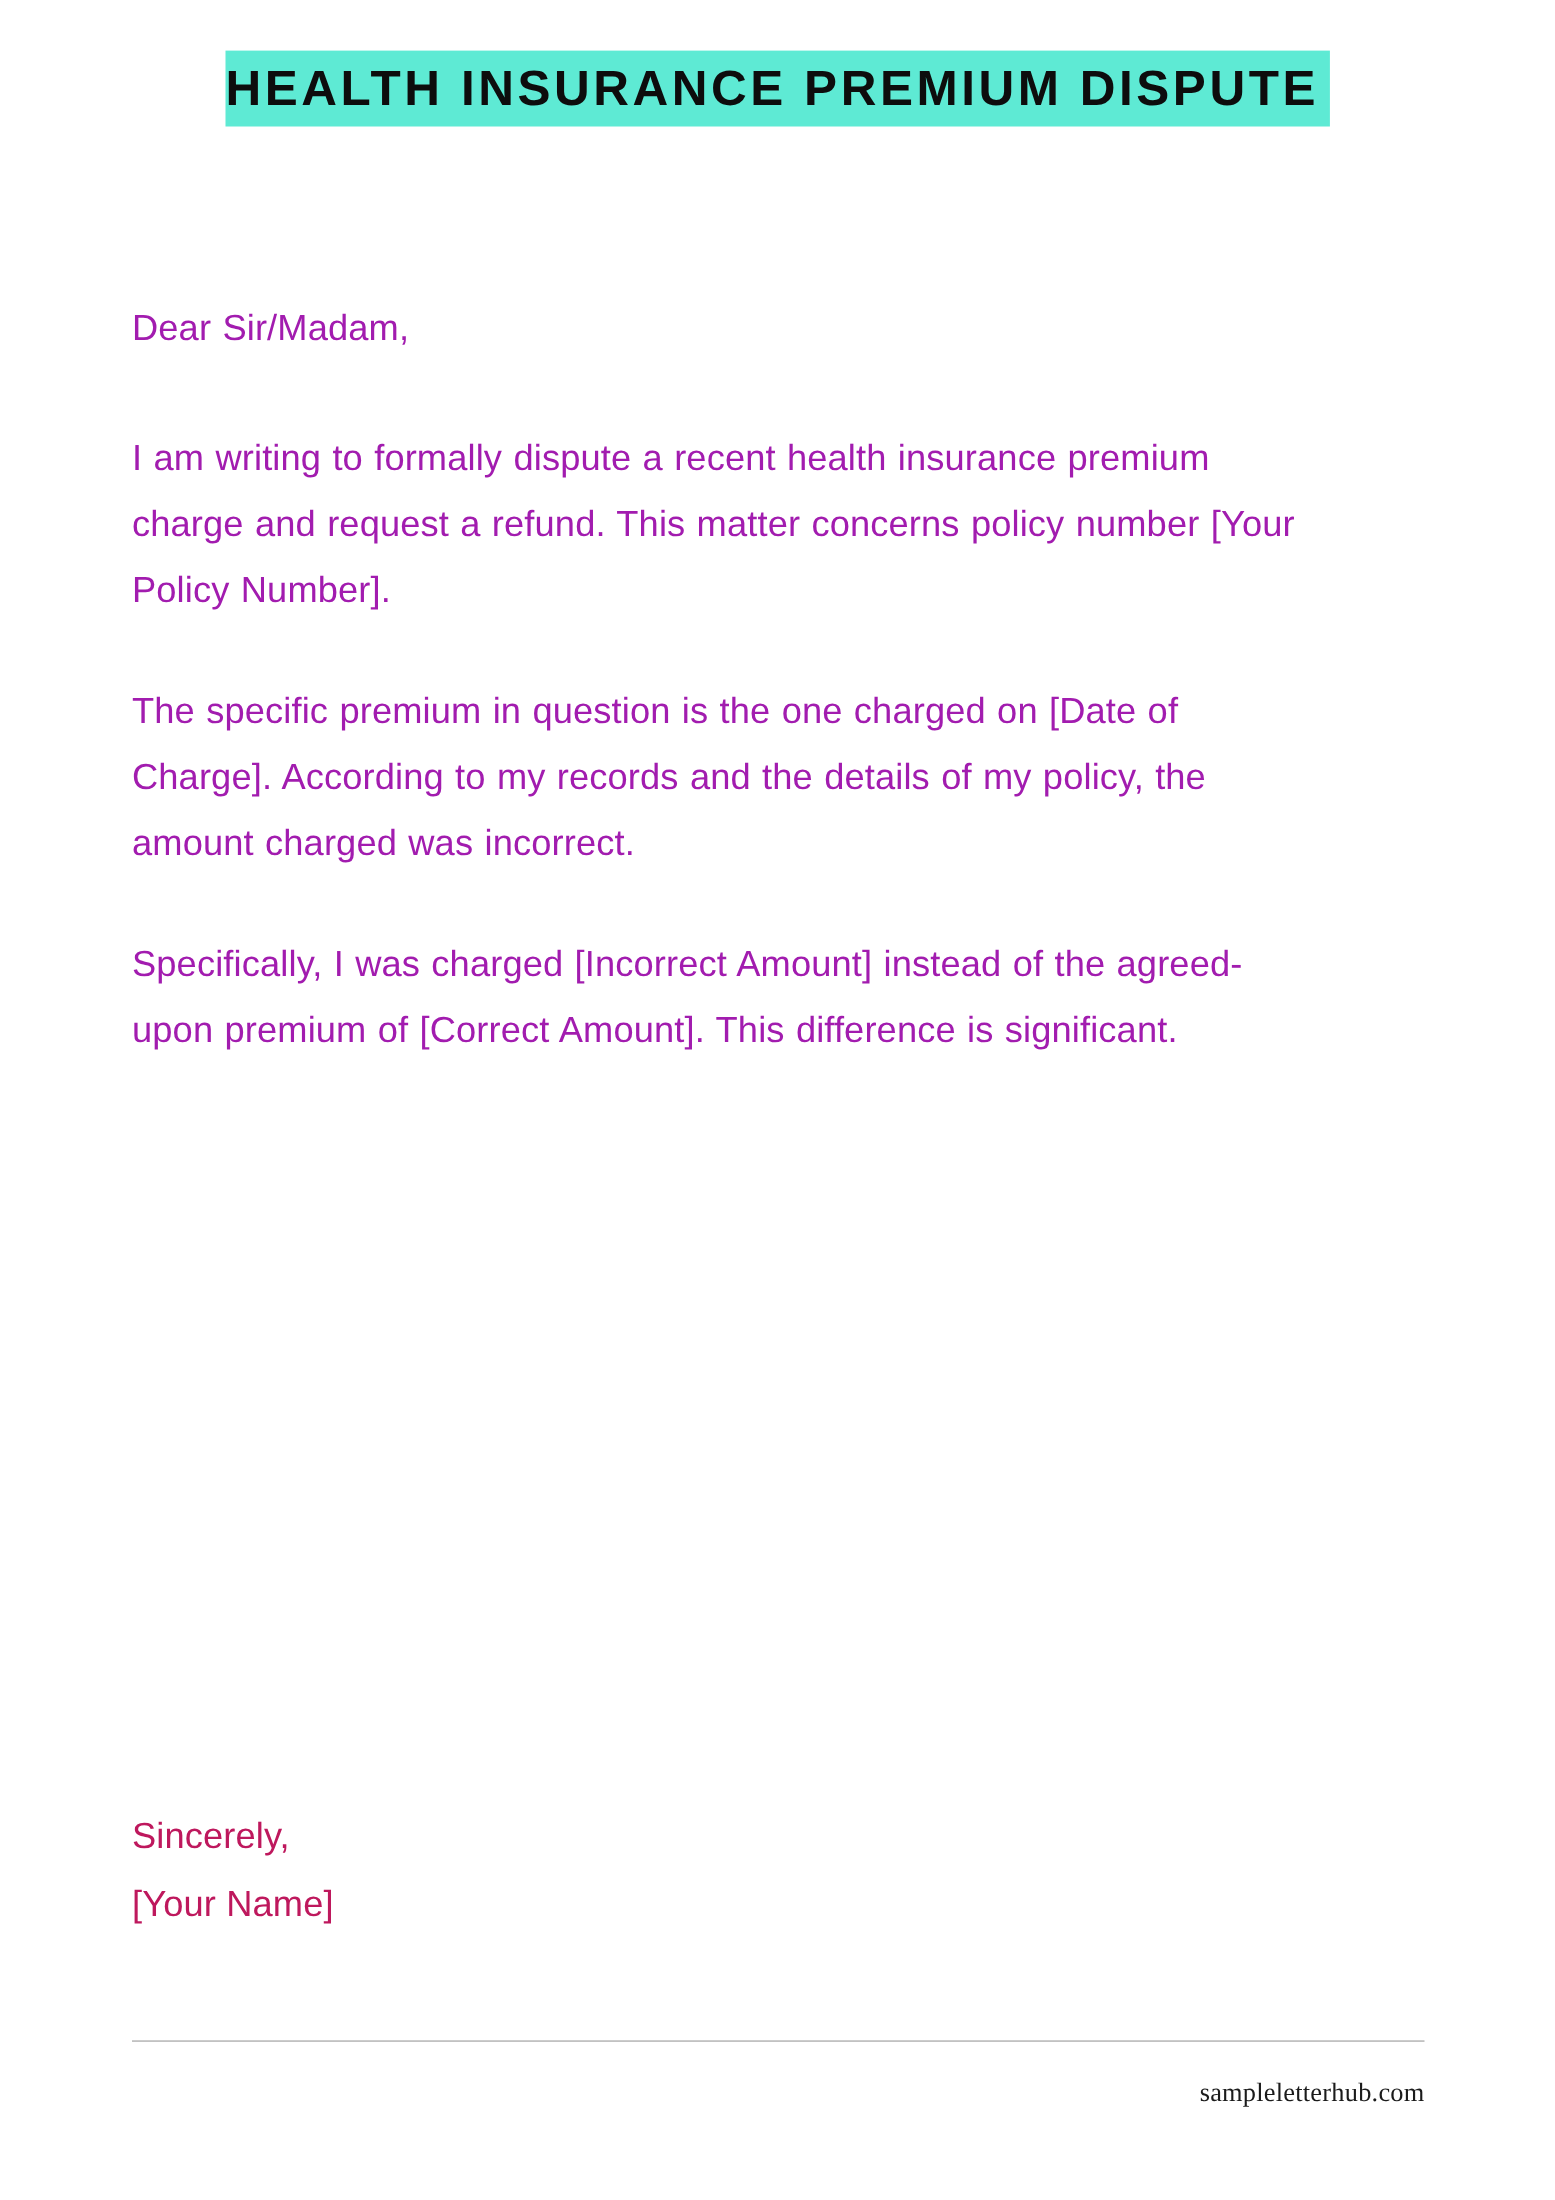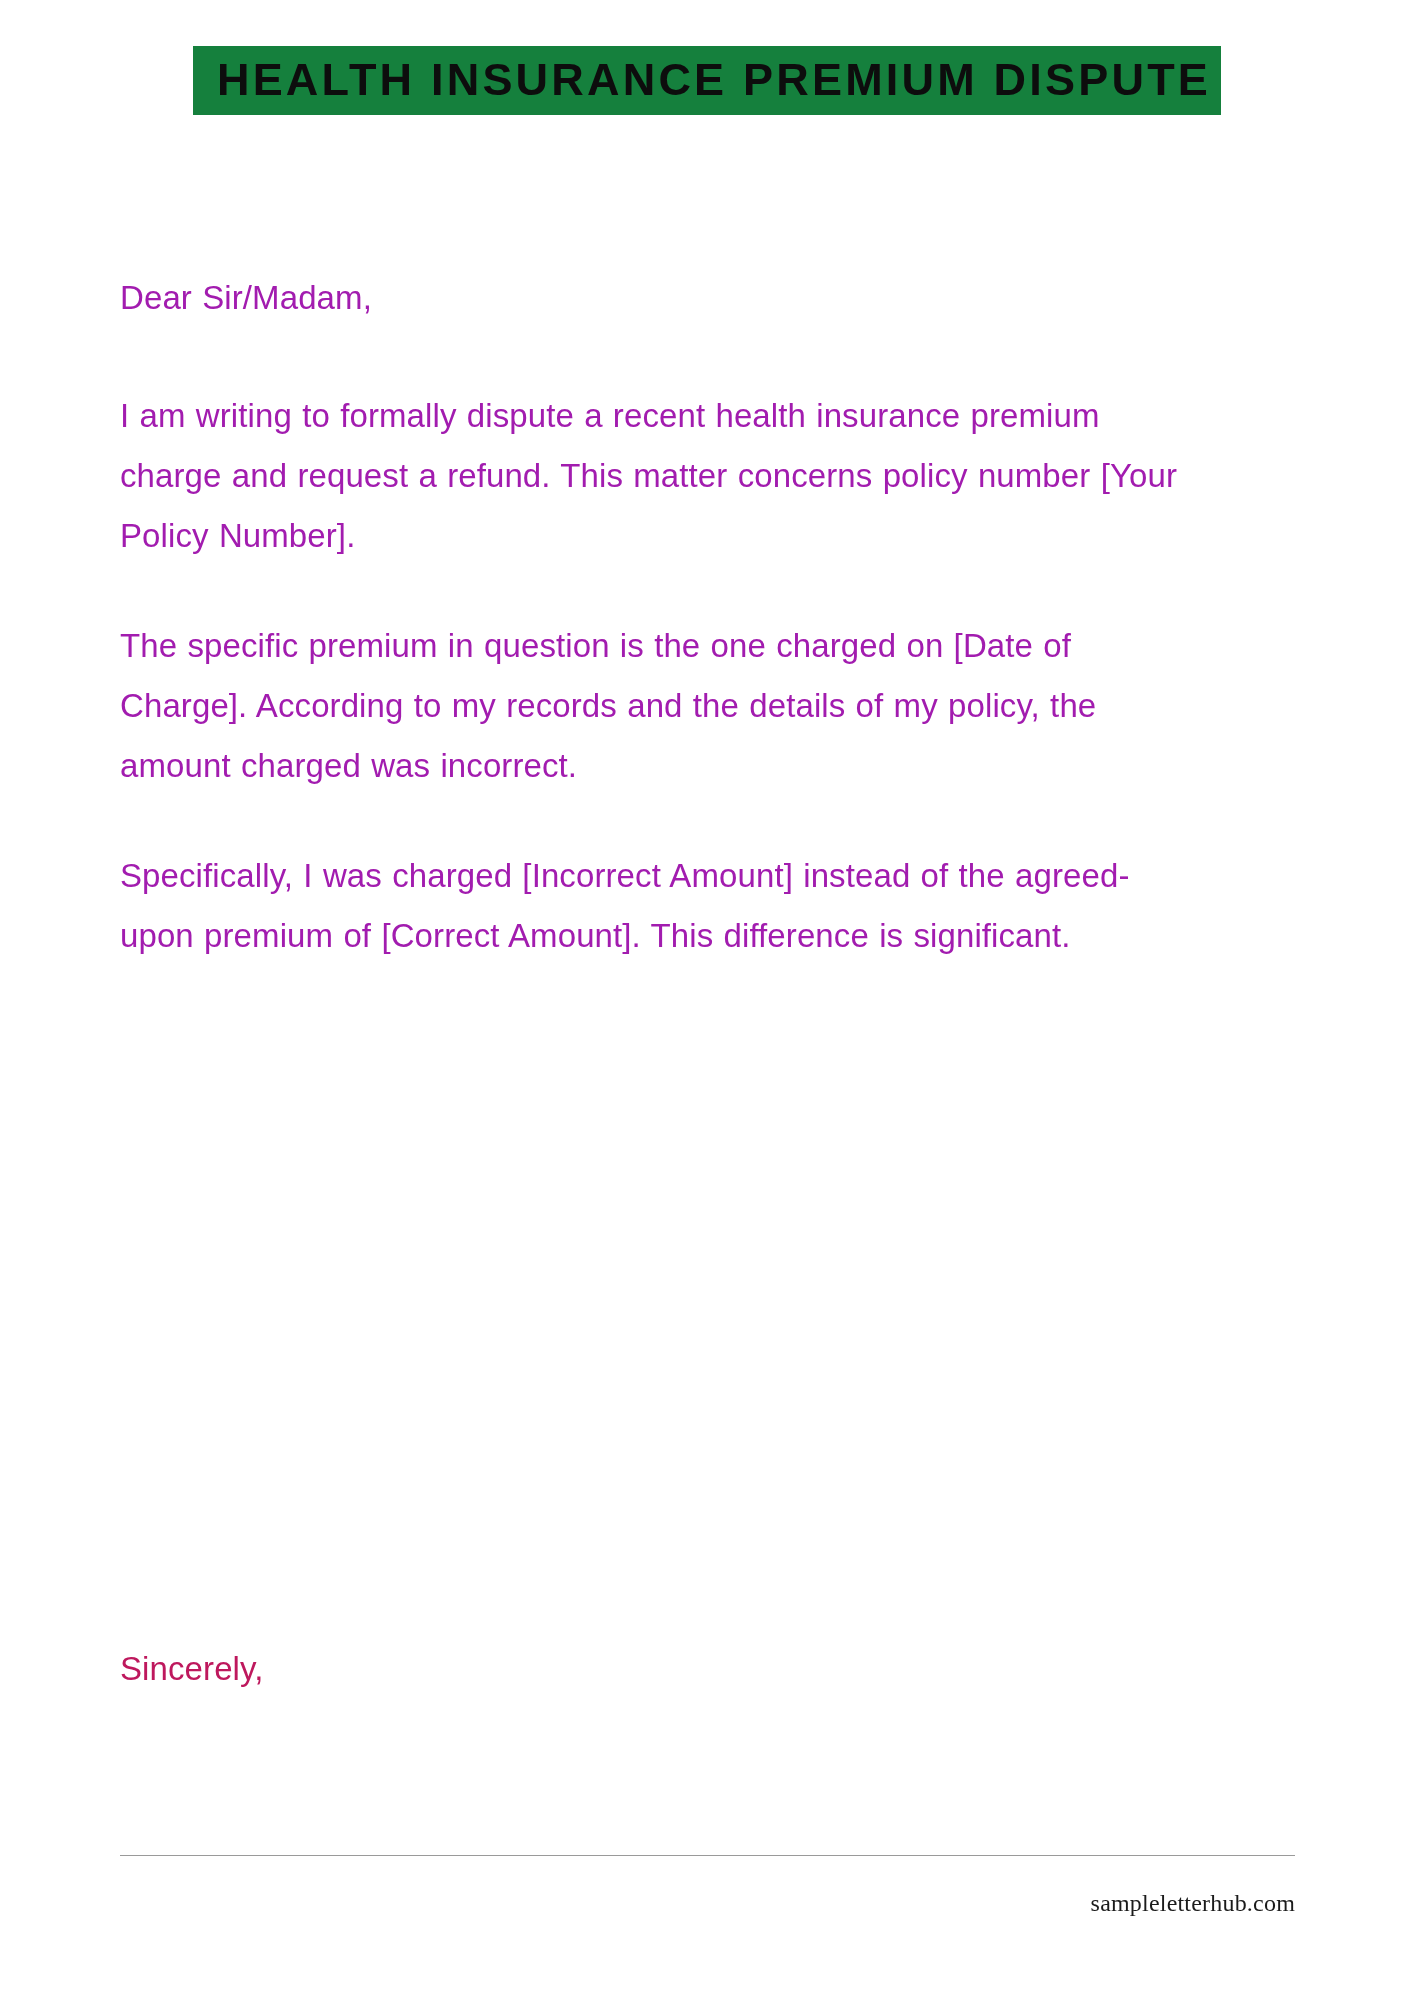--- a/index.html
+++ b/index.html
@@ -37,22 +37,22 @@
     font-family: "Liberation Sans", sans-serif;
     font-weight: bold;
     font-size: 45px;
     line-height: 68px;
     letter-spacing: 3.2px;
     color: #0d0d0d;
     text-transform: uppercase;
     white-space: nowrap;
   }
   .title-line .hl {
-    background-color: #15803d;
-    padding: 8px 10px 10px 24px;
+    background-color: #5eead4;
+    padding: 8px 10px 10px 0;
     box-decoration-break: clone;
     -webkit-box-decoration-break: clone;
   }
   .title-line-1 { }
   .title-line-2 { margin-top: -2px; }
 
   
   .letter-body {
     position: absolute;
     left: 120px;
@@ -120,18 +120,19 @@
 
   <div class="letter-body">
     <p class="para greeting">Dear Sir/Madam,</p>
     <p class="para">I am writing to formally dispute a recent health insurance premium charge and request a refund. This matter concerns policy number [Your Policy Number].</p>
     <p class="para">The specific premium in question is the one charged on [Date of Charge]. According to my records and the details of my policy, the amount charged was incorrect.</p>
     <p class="para"> Specifically, I was charged [Incorrect Amount] instead of the agreed-upon premium of [Correct Amount]. This difference is significant.</p>
   </div>
 
   <div class="sign-block">
     <div class="sign-line">Sincerely,</div>
+    <div class="sign-line">[Your Name]</div>
   </div>
 
   <div class="footer-rule"></div>
   <div class="footer-text">sampleletterhub.com</div>
 
 </div>
 
 </body></html>

